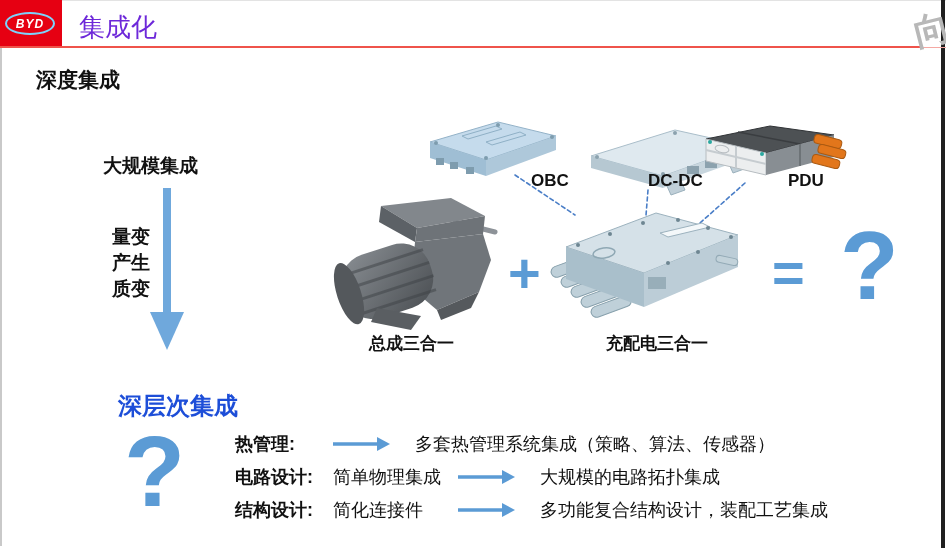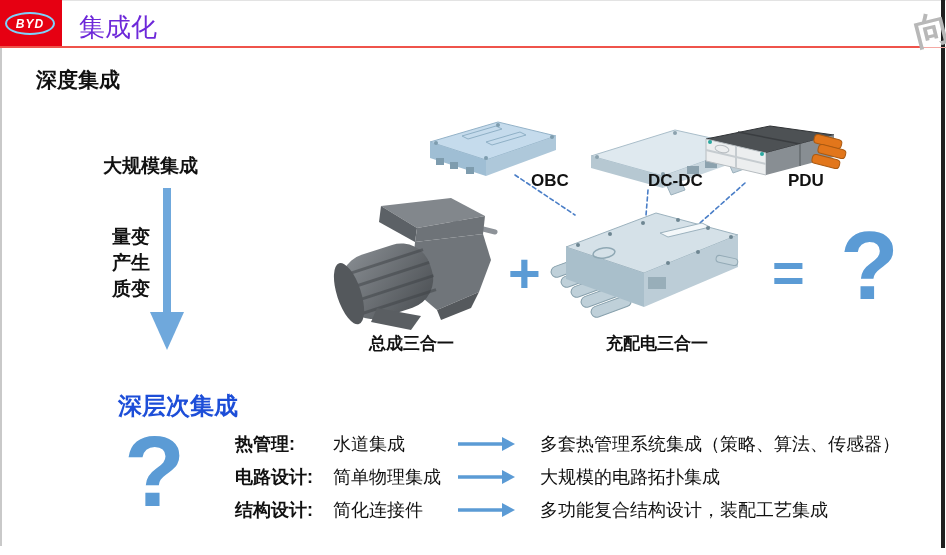--- a/index.html
+++ b/index.html
@@ -203,21 +203,20 @@
     <rect x="168" y="50" width="22" height="7" rx="3.5" fill="#c2d2da" stroke="#93aab6" stroke-width="1" transform="rotate(12 179 53)"></rect>
     <rect x="100" y="70" width="18" height="12" fill="#98aeb9"></rect>
   </svg>
   <div class="comp-label lbl-charger">充配电三合一</div>
 
   <div class="equals-sign">=</div>
   <div class="big-q-right">?</div>
 
   <div class="detail-row row-1">
     <span class="cat">热管理:</span>
-    <span class="from">水道集成</span>
     <svg class="right-arrow" width="57" height="14" viewBox="0 0 57 14">
       <line x1="0" y1="7" x2="46" y2="7" stroke="#5b9bd5" stroke-width="3.5"></line>
       <polygon points="44,0 57,7 44,14" fill="#5b9bd5"></polygon>
     </svg>
     <span class="to">多套热管理系统集成（策略、算法、传感器）</span>
   </div>
 
   <div class="detail-row row-3">
     <span class="cat">结构设计:</span>
     <span class="from">简化连接件</span>

